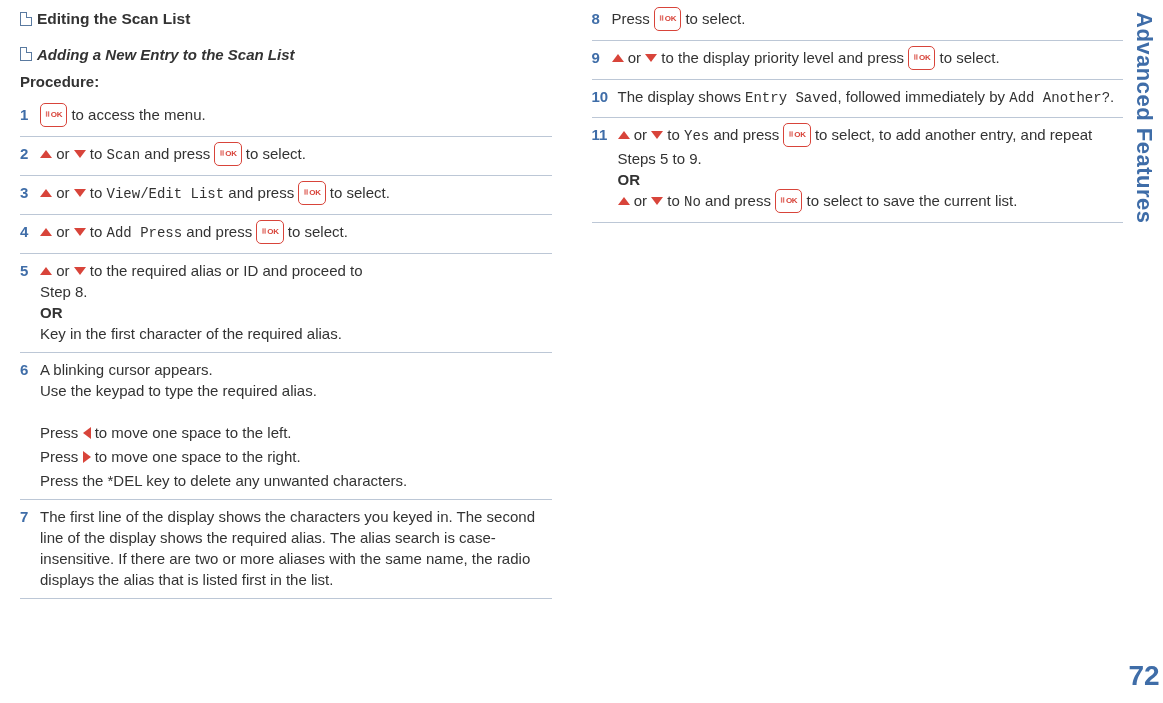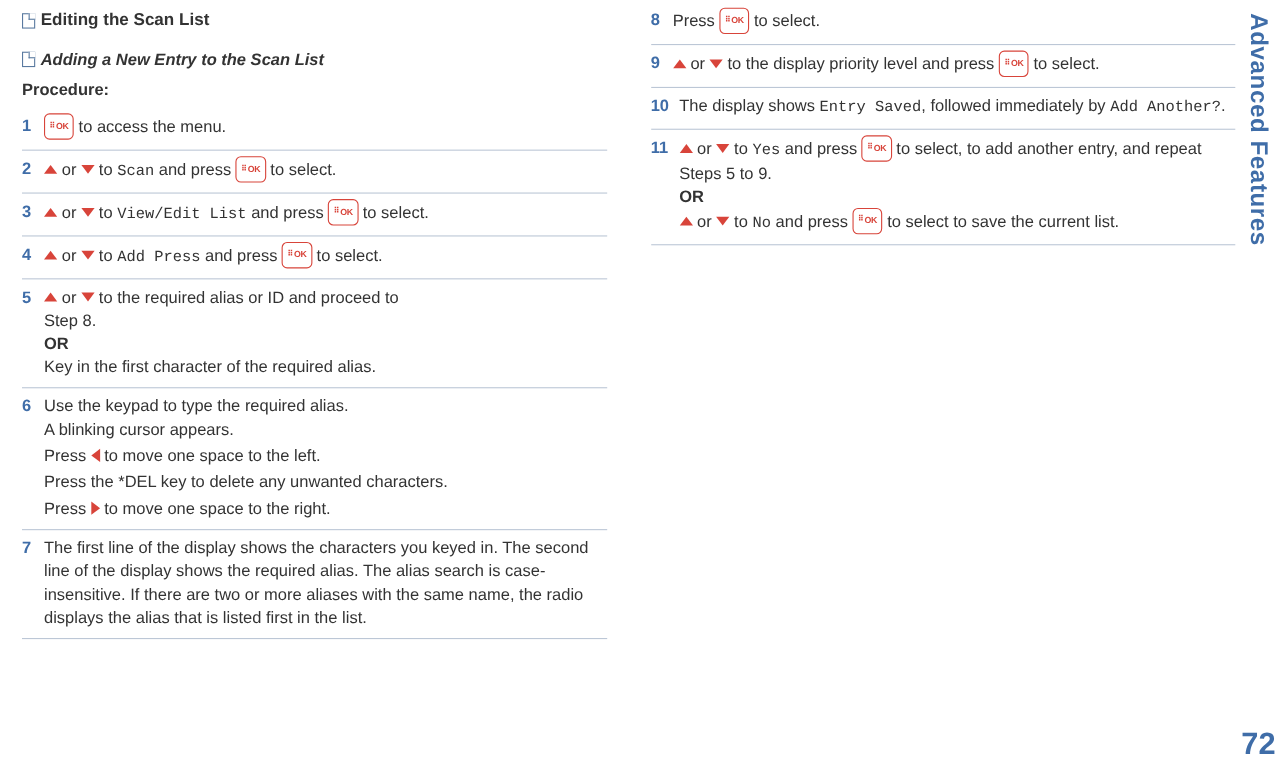--- a/index.html
+++ b/index.html
@@ -221,25 +221,25 @@
         <p><span class="tri-up"></span><span> or </span><span class="tri-down"></span><span> to the required alias or ID and proceed to</span></p>
         <p>Step 8.</p>
         <p class="or">OR</p>
         <p>Key in the first character of the required alias.</p>
       </div>
     </div>
 
     <div class="step">
       <span class="step-num">6</span>
       <div class="step-body">
+        <p>A blinking cursor appears.</p>
         <p>Use the keypad to type the required alias.</p>
-        <p>A blinking cursor appears.</p>
-        <p style="margin-top:3px;"><span>Press </span><span class="tri-left"></span><span> to move one space to the left.</span></p>
+        <p style="margin-top:21px;"><span>Press </span><span class="tri-left"></span><span> to move one space to the left.</span></p>
+        <p style="margin-top:3px;"><span>Press </span><span class="tri-right"></span><span> to move one space to the right.</span></p>
         <p style="margin-top:3px;">Press the *DEL key to delete any unwanted characters.</p>
-        <p style="margin-top:3px;"><span>Press </span><span class="tri-right"></span><span> to move one space to the right.</span></p>
       </div>
     </div>
 
     <div class="step">
       <span class="step-num">7</span>
       <div class="step-body">
         <p>The first line of the display shows the characters you keyed in. The second line of the display shows the required alias. The alias search is case-insensitive. If there are two or more aliases with the same name, the radio displays the alias that is listed first in the list.</p>
       </div>
     </div>
   </div>

